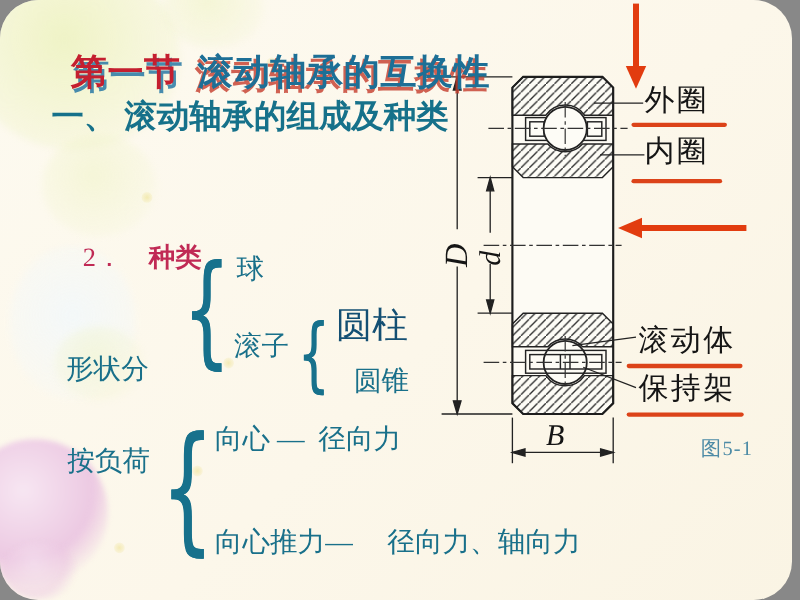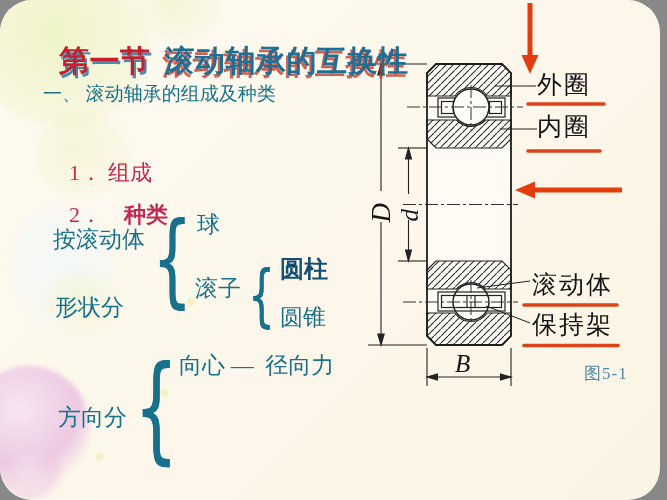--- a/index.html
+++ b/index.html
@@ -14,26 +14,26 @@
   .blob{position:absolute;border-radius:50%;pointer-events:none;}
   .blob-green{background:radial-gradient(circle at 45% 40%, #eff3c6, rgba(243,246,213,0));filter:blur(3px);}
   .blob-white{background:radial-gradient(circle at 50% 45%, #f2f8fb, rgba(242,248,251,0));filter:blur(3px);}
   .blob-pink{background:radial-gradient(circle at 42% 35%, #f7e6f2, #ecc9e2 55%, rgba(236,201,226,0) 78%);filter:blur(2px);}
   .sparkle{position:absolute;width:9px;height:9px;border-radius:50%;
     background:radial-gradient(circle,#ecdd7e,rgba(236,221,126,0));opacity:.5;}
   
   .title{top:16px;left:27px;font-size:30px;font-weight:bold;letter-spacing:.5px;}
   .title .t1{color:#c41f2f;text-shadow:2px 3px 0 rgba(40,120,165,.85);}
   .title .t2{color:#1d6f96;margin-left:14px;text-shadow:-2px 3px 0 rgba(196,59,42,.8);}
-  .subtitle{top:84px;left:43px;font-size:19px;font-weight:normal;color:#16718a;}
+  .subtitle{top:84px;left:43px;font-size:27px;font-weight:bold;color:#16718a;}
   .listitem{font-size:22px;color:#c02a55;font-weight:500;}
   .teal{color:#19708a;font-size:23px;}
   .brace{color:#17718c;font-weight:400;transform-origin:left center;
     text-shadow:.6px 0 currentColor;font-family:"DejaVu Sans",sans-serif;}
-  .boldnavy{color:#134f73;font-size:24px;font-weight:bold;}
+  .boldnavy{color:#134f73;font-size:30px;font-weight:normal;}
   
   .figlabel{font-size:25px;font-weight:400;color:#151515;letter-spacing:2px;}
   .dimletter{font-style:italic;color:#151515;font-family:"Liberation Serif",serif;}
   .caption{font-size:17px;color:#4d8ba6;letter-spacing:1px;}
   svg{position:absolute;top:0;left:0;}
 </style>
 </head>
 <body>
 
 <div class="slide">
@@ -142,39 +142,36 @@
       <polygon points="515,190 535,181.5 535,198.5"></polygon>
     </g>
   </svg>
 
   <div class="abs title">
     <span class="t1">第一节</span><span class="t2">滚动轴承的互换性</span>
   </div>
 
   <div class="abs subtitle">一、 滚动轴承的组成及种类</div>
 
-  <div class="abs listitem" style="top:140px;left:47px;">
-    <span>1．</span><span style="margin-left:6px;">组成</span>
-  </div>
   <div class="abs listitem" style="top:182px;left:47px;">
     <span>2．</span><span style="margin-left:22px;font-weight:bold;">种类</span>
   </div>
 
-  <div class="abs teal" style="top:228px;left:53px;">按滚动体</div>
   <div class="abs teal" style="top:268px;left:55px;margin-top:28px;">形状分</div>
   <div class="abs brace" style="top:208px;left:152px;font-size:102px;transform:scaleX(.62);">{</div>
   <div class="abs teal" style="top:213px;left:197px;">球</div>
   <div class="abs teal" style="top:277px;left:195px;">滚子</div>
   <div class="abs brace" style="top:262px;left:248px;font-size:68px;transform:scaleX(.62);">{</div>
   <div class="abs boldnavy" style="top:257px;left:280px;">圆柱</div>
-  <div class="abs teal" style="top:306px;left:280px;">圆锥</div>
+  <div class="abs teal" style="top:306px;left:295px;">圆锥</div>
 
-  <div class="abs teal" style="top:406px;left:58px;">方向分</div>
+  <div class="abs teal" style="top:373px;left:56px;">按负荷</div>
   <div class="abs brace" style="top:350px;left:134px;font-size:116px;transform:scaleX(.6);">{</div>
   <div class="abs teal" style="top:354px;left:179px;">向心 —  径向力</div>
+  <div class="abs teal" style="top:440px;left:179px;">向心推力—　 径向力、轴向力</div>
 
   <div class="abs figlabel" style="top:72px;left:537px;">外圈</div>
   <div class="abs figlabel" style="top:114px;left:537px;">内圈</div>
   <div class="abs figlabel" style="top:272px;left:532px;">滚动体</div>
   <div class="abs figlabel" style="top:312px;left:532px;">保持架</div>
   <div class="abs caption" style="top:365px;left:584px;text-align:center;">图5-1</div>
 
   <div class="abs dimletter" style="top:194px;left:366px;width:30px;font-size:27px;transform:rotate(-90deg);">D</div>
   <div class="abs dimletter" style="top:196px;left:396px;width:26px;font-size:25px;transform:rotate(-90deg);">d</div>
   <div class="abs dimletter" style="top:351px;left:455px;font-size:25px;">B</div>

